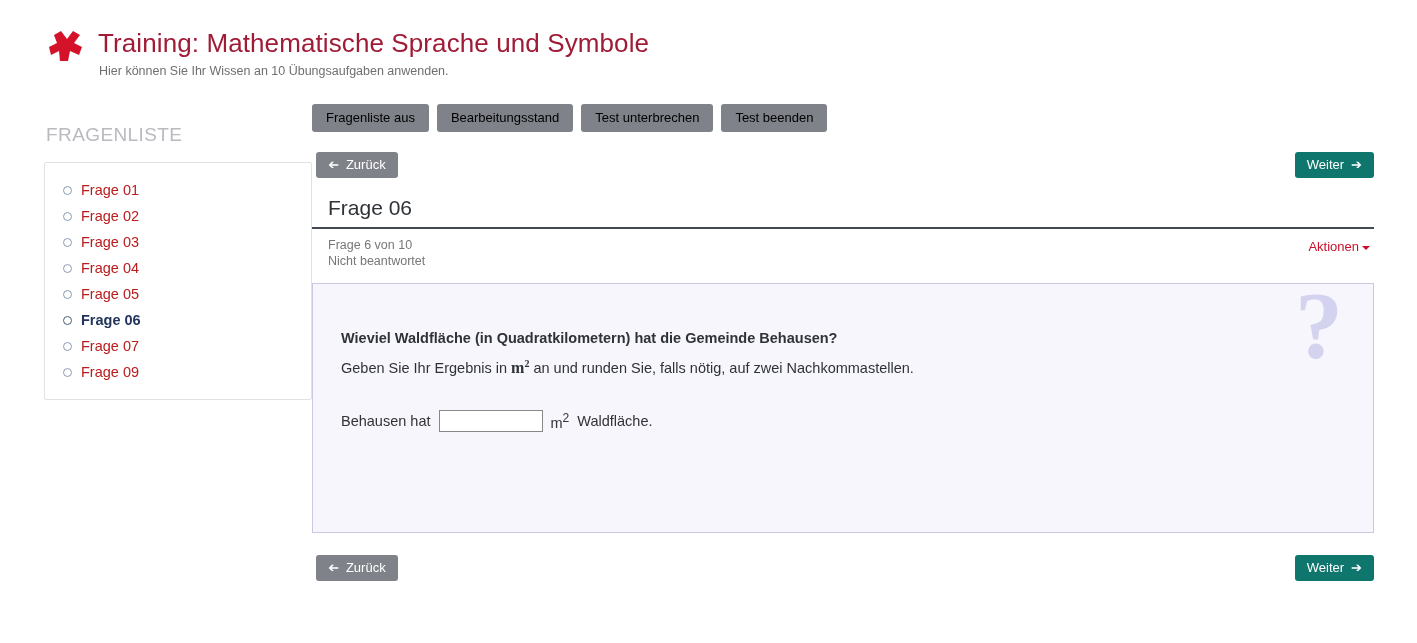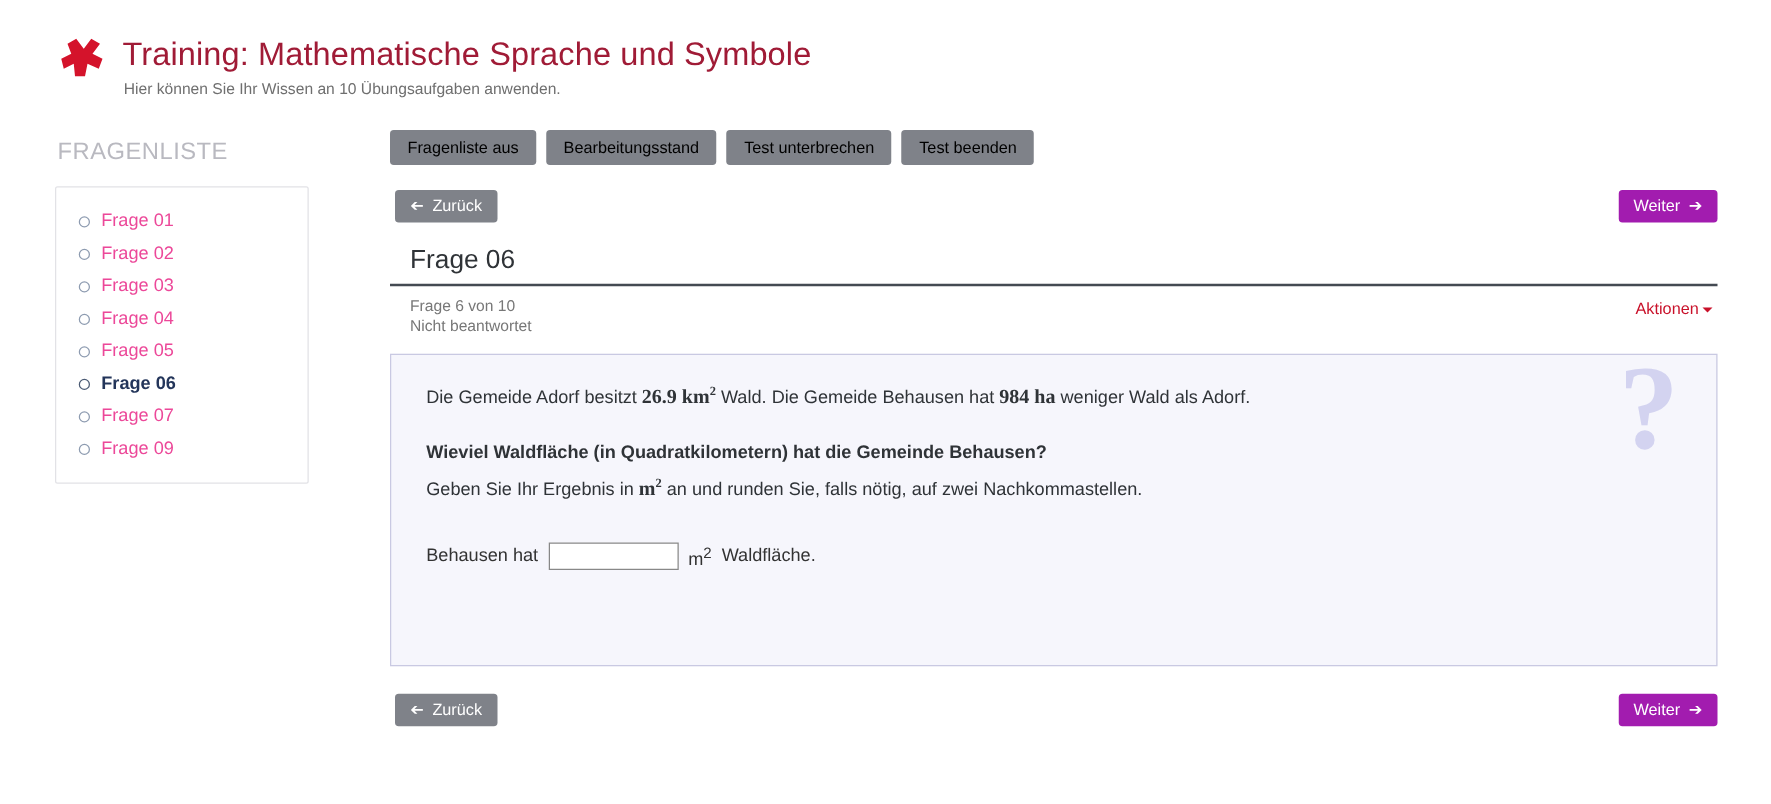--- a/index.html
+++ b/index.html
@@ -47,42 +47,42 @@
     top: 64px;
     font-size: 12.5px;
     color: #6f6f6f;
     white-space: nowrap;
   }
 
   
   #sidebar {
     position: absolute;
     left: 44px;
-    top: 111px;
-    width: 203px;
+    top: 124px;
+    width: 268px;
   }
   #sidebar-heading {
     font-size: 19px;
     color: #b9b9c0;
     letter-spacing: .4px;
     padding-left: 2px;
     margin-bottom: 16px;
   }
   #question-list {
     border: 1px solid #e2e2e6;
     background: #ffffff;
     padding: 14px 0 14px 0;
     border-radius: 2px;
   }
   .q-item {
     display: flex;
     align-items: center;
     padding: 5px 0 5px 18px;
     font-size: 14.5px;
-    color: #ec4899;
+    color: #b91c1c;
     cursor: pointer;
   }
   .q-item .bullet {
     display: inline-block;
     width: 9px;
     height: 9px;
     border: 1.4px solid #8d9bb0;
     border-radius: 50%;
     margin-right: 9px;
     flex: 0 0 auto;
@@ -135,21 +135,21 @@
     font-size: 13px;
     color: #ffffff;
     padding: 6px 12px 7px 12px;
     border: none;
     border-radius: 3px;
     cursor: pointer;
     line-height: 1;
     font-family: "Liberation Sans", sans-serif;
   }
   .btn-back { left: 4px; background: #7f8289; }
-  .btn-next { right: 0; background: #a21caf; text-align: right; }
+  .btn-next { right: 0; background: #0f766e; text-align: right; }
 
   
   #question-head {
     margin-top: 18px;
     border-bottom: 2px solid #444a52;
     padding: 0 0 7px 16px;
   }
   #question-head h2 {
     margin: 0;
     font-size: 21px;
@@ -328,23 +328,20 @@
     <div class="meta-line">Frage 6 von 10</div>
     <div class="meta-line">Nicht beantwortet</div>
     <div id="actions-link">
       <span>Aktionen</span><span class="caret"></span>
     </div>
   </div>
 
   <div id="question-body">
     <div class="qmark">?</div>
 
-    <div class="qtext">
-      <span>Die Gemeide Adorf besitzt </span><span class="math"><span>26.9 km</span><sup>2</sup></span><span> Wald. Die Gemeide Behausen hat </span><span class="math">984 ha</span><span> weniger Wald als Adorf.</span>
-    </div>
 
     <div class="qtext q-bold">Wieviel Waldfläche (in Quadratkilometern) hat die Gemeinde Behausen?</div>
 
     <div class="qtext q-hint">
       <span>Geben Sie Ihr Ergebnis in </span><span class="math"><span>m</span><sup>2</sup></span><span> an und runden Sie, falls nötig, auf zwei Nachkommastellen.</span>
     </div>
 
     <div class="answer-line">
       <span>Behausen hat</span>
       <input id="answer-input" type="text" value="" placeholder="" style="">

